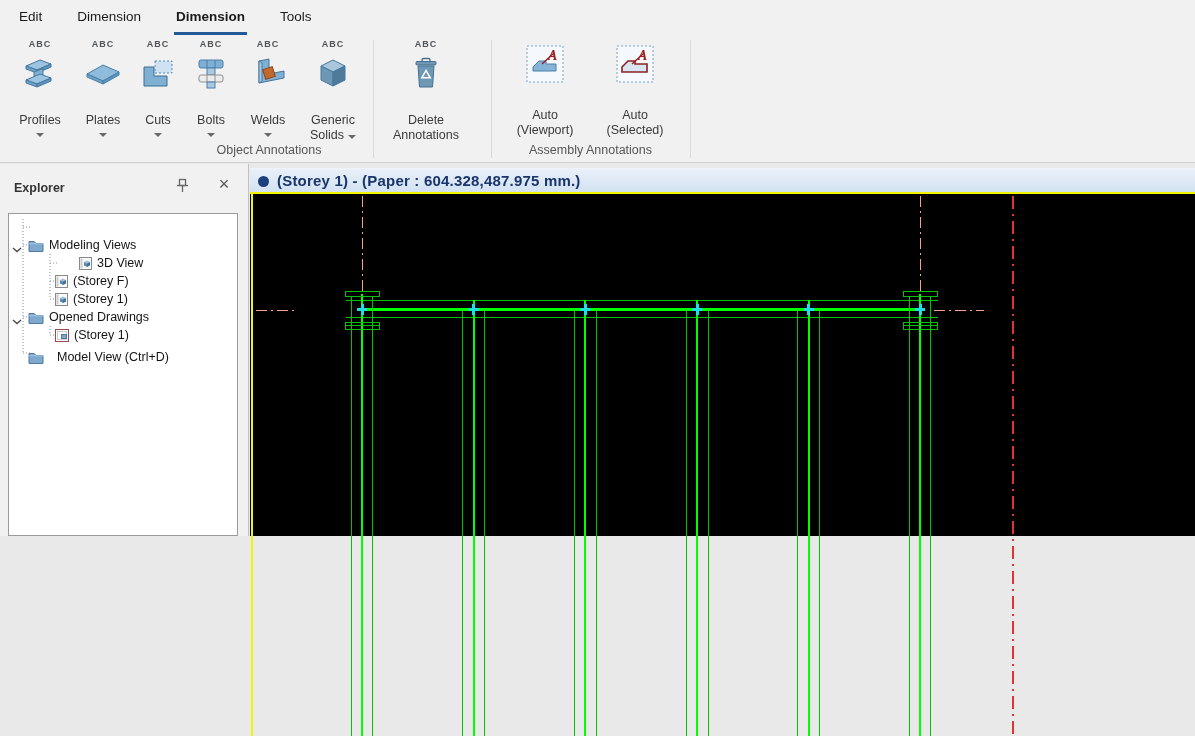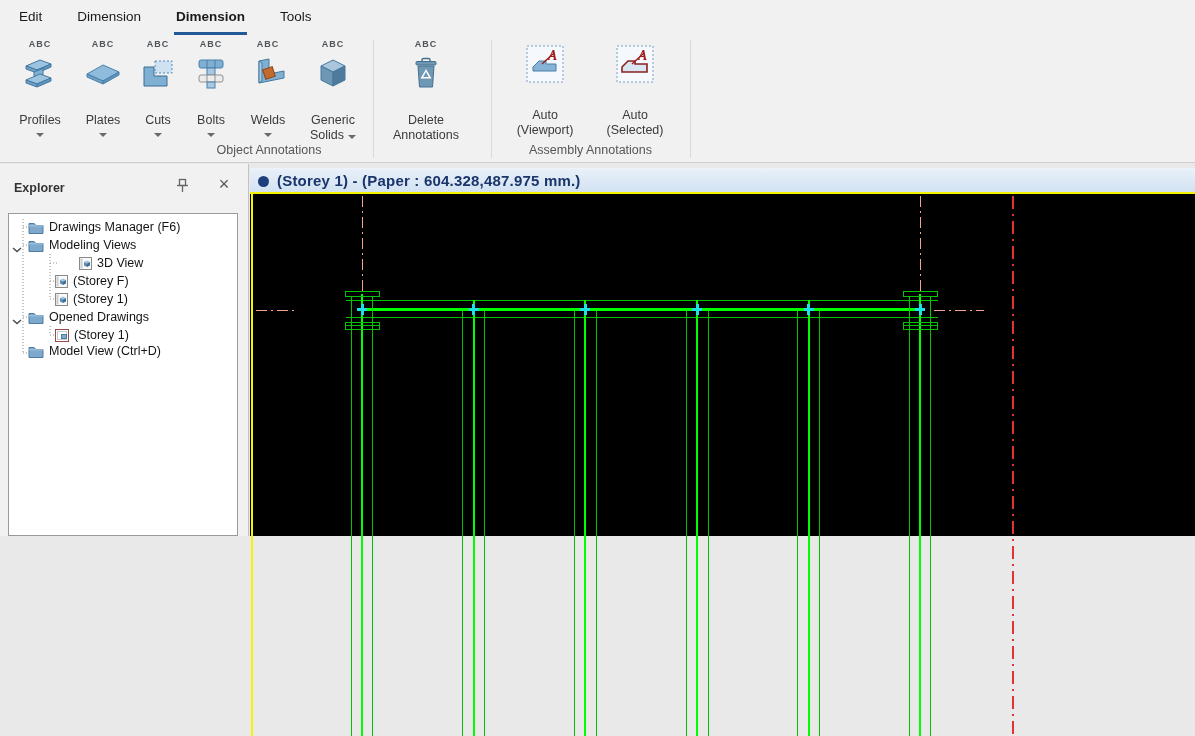--- a/index.html
+++ b/index.html
@@ -233,29 +233,20 @@
           <line x1="14" y1="139" x2="21" y2="139"></line>
           <line x1="41" y1="40" x2="41" y2="85"></line>
           <line x1="41" y1="49" x2="48" y2="49"></line>
           <line x1="41" y1="67" x2="48" y2="67"></line>
           <line x1="41" y1="85" x2="48" y2="85"></line>
           <line x1="41" y1="112" x2="41" y2="121"></line>
           <line x1="41" y1="121" x2="48" y2="121"></line>
         </g>
       </svg>
 
-      <div class="trow lvl0" style="top:4px;">
-        <span class="ticon">
-          <svg width="16" height="13" viewBox="0 0 16 13">
-              <path d="M1 2.5 h5.2 l1.6 2 H15 v8 H1 Z" fill="#7fa9cc" stroke="#4e7ba3"></path>
-              <path d="M1 4.8 H15" stroke="#a6c8e0"></path>
-            </svg>
-        </span>
-        <span class="tlabel">Drawings Manager (F6)</span>
-      </div>
 
       <div class="trow lvl0" style="top:22px;align-items:center;">
         <span class="chev">
           <svg width="10" height="6" viewBox="0 0 10 6">
               <polyline points="1,1 5,4.5 9,1" fill="none" stroke="#4a4a4a" stroke-width="1.4"></polyline>
             </svg>
         </span>
         <span class="ticon">
           <svg width="16" height="13" viewBox="0 0 16 13">
               <path d="M1 2.5 h5.2 l1.6 2 H15 v8 H1 Z" fill="#7fa9cc" stroke="#4e7ba3"></path>
@@ -323,21 +314,21 @@
         <span class="ticon">
           <svg width="14" height="13" viewBox="0 0 14 13">
               <rect x="0.5" y="0.5" width="13" height="12" fill="#ffffff" stroke="#9a4a4a"></rect>
               <rect x="2.5" y="2.5" width="9" height="8" fill="none" stroke="#c4ccd4"></rect>
               <rect x="6.5" y="5.5" width="5" height="4" fill="#7fa9cc" stroke="#4e7ba3"></rect>
             </svg>
         </span>
         <span class="tlabel">(Storey 1)</span>
       </div>
 
-      <div class="trow lvl0" style="top:128px;">
+      <div class="trow lvl0" style="top:134px;gap:8px;">
         <span class="ticon">
           <svg width="16" height="13" viewBox="0 0 16 13">
               <path d="M1 2.5 h5.2 l1.6 2 H15 v8 H1 Z" fill="#7fa9cc" stroke="#4e7ba3"></path>
               <path d="M1 4.8 H15" stroke="#a6c8e0"></path>
             </svg>
         </span>
         <span class="tlabel">Model View (Ctrl+D)</span>
       </div>
     </div>
   </div>

